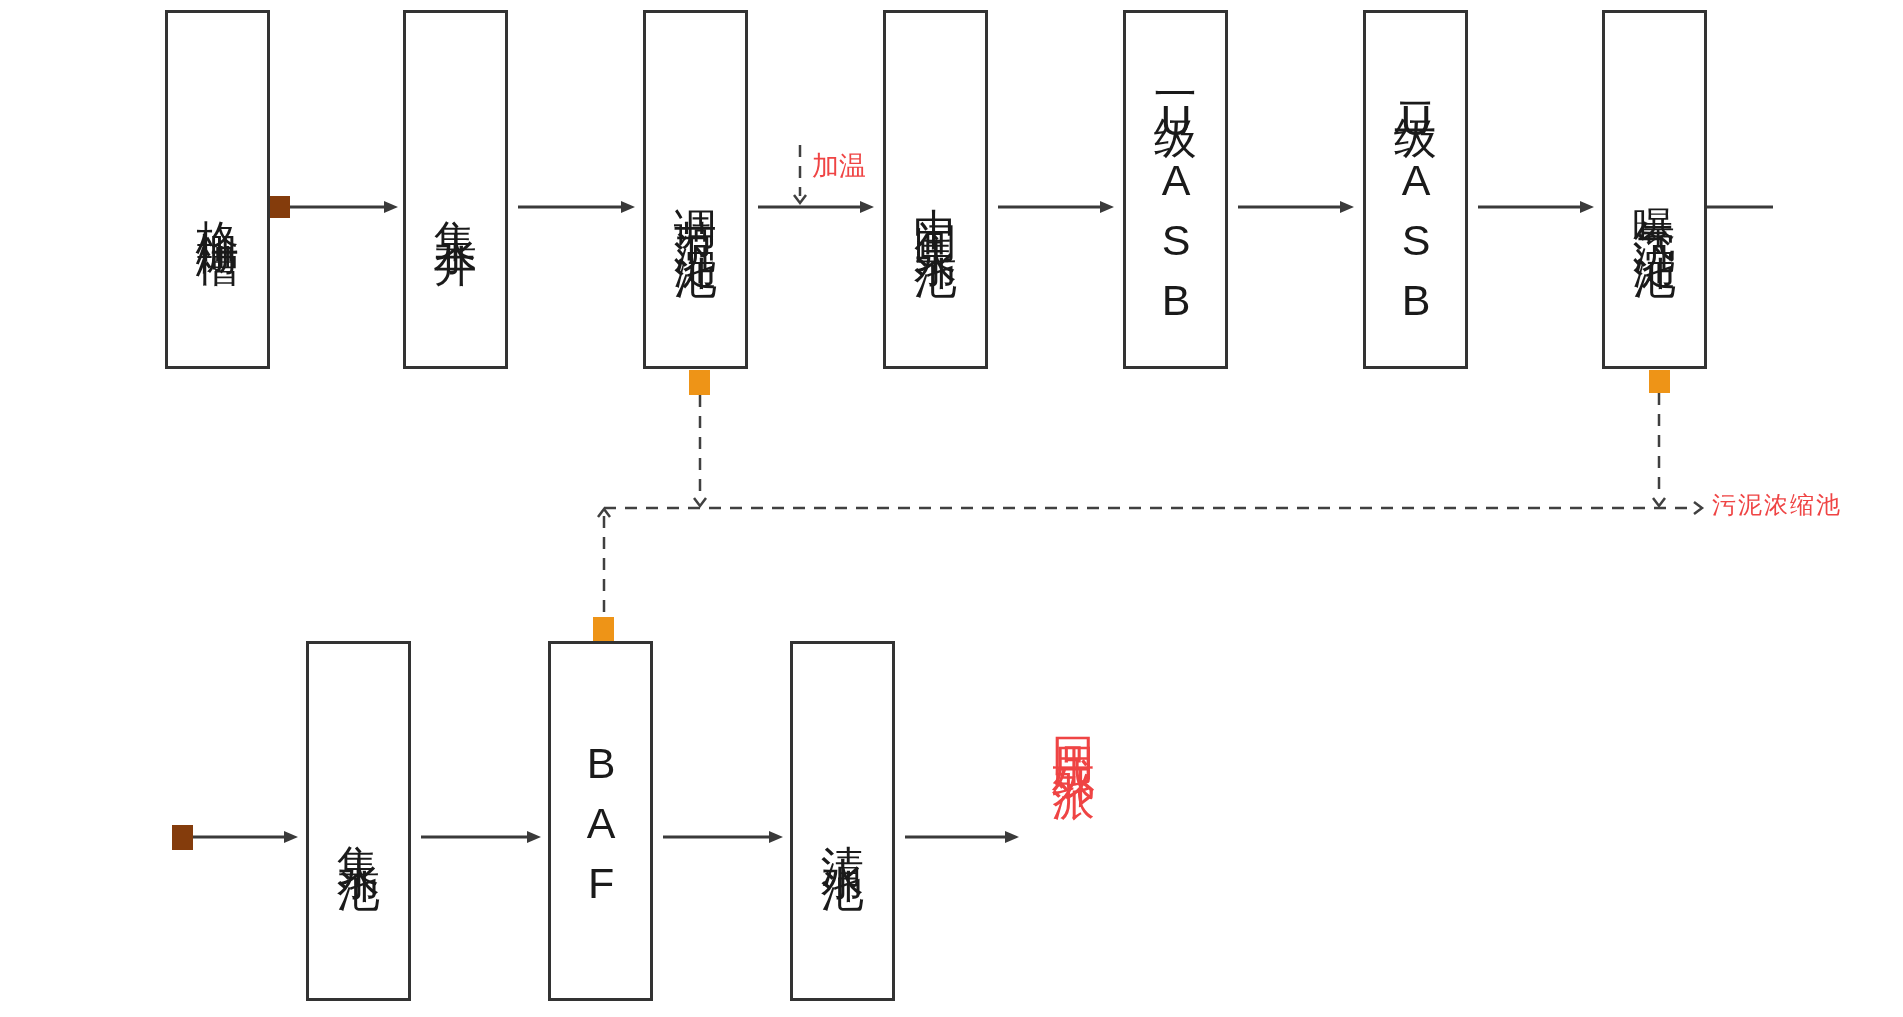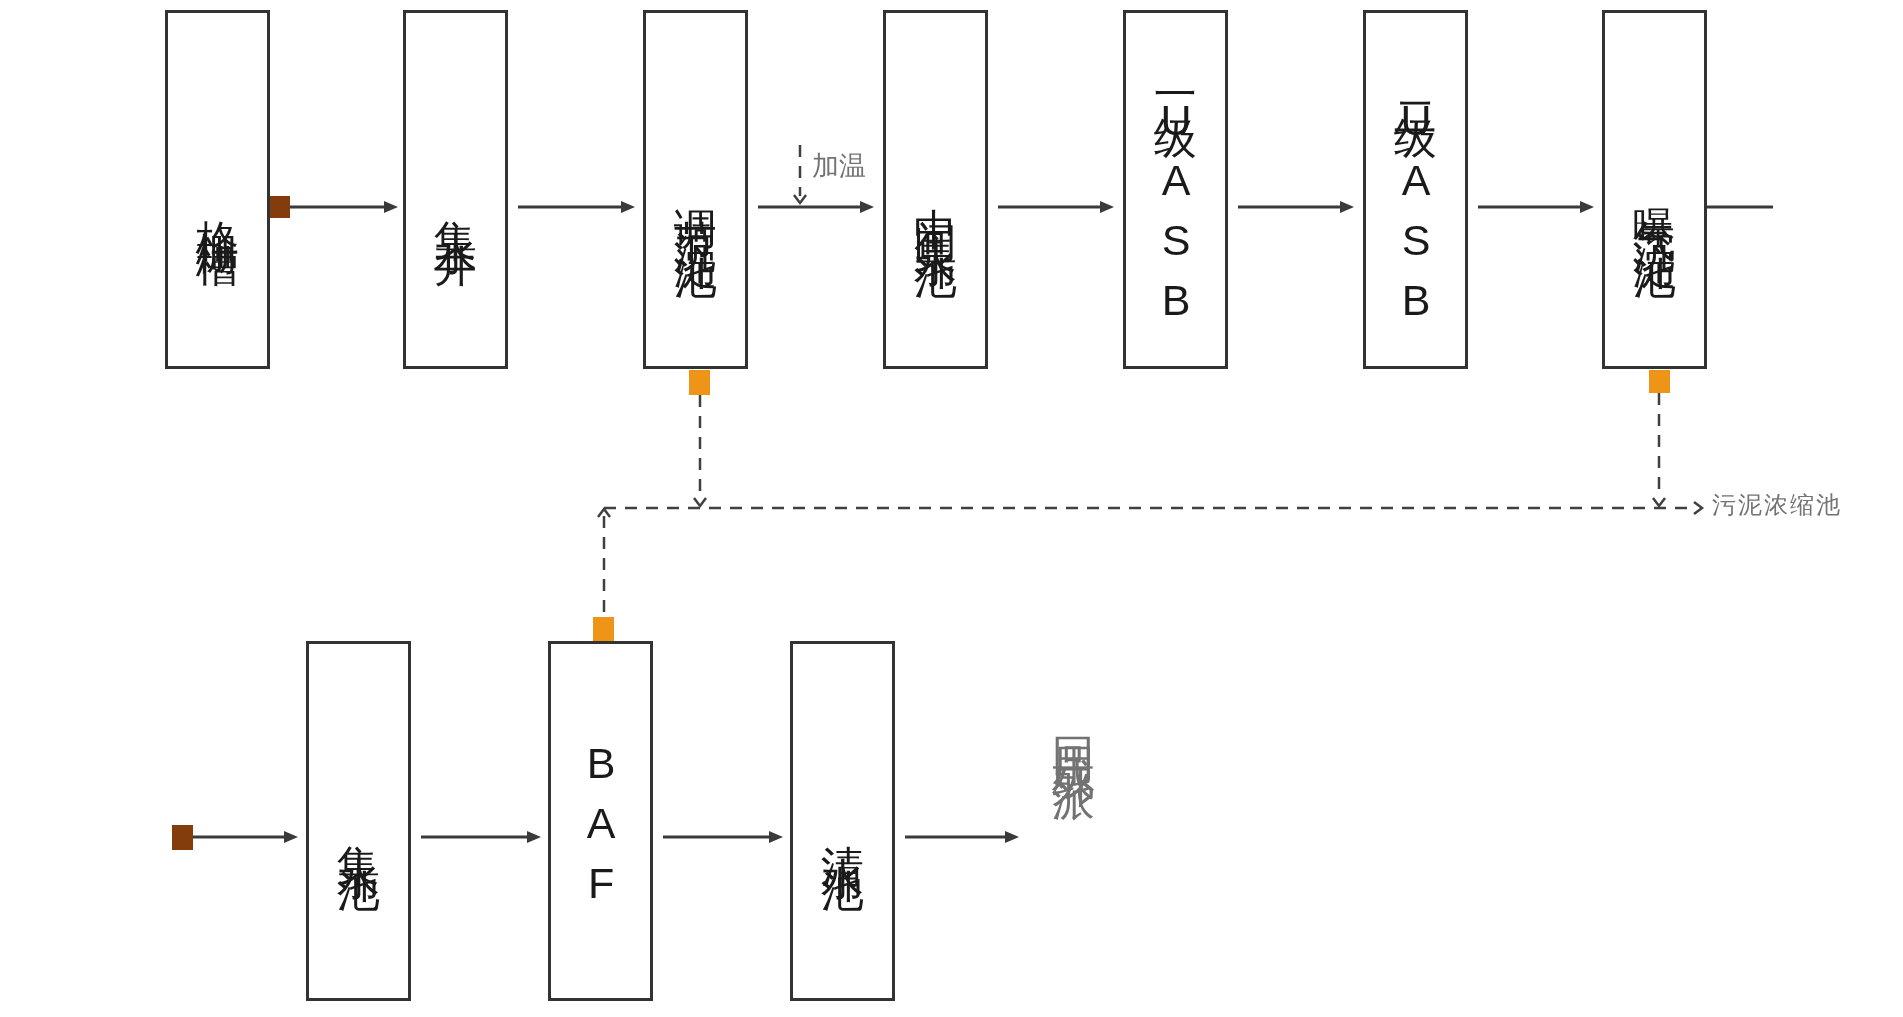--- a/index.html
+++ b/index.html
@@ -28,21 +28,21 @@
   .tb6{left:1602px;top:10px;width:105px;height:359px;}
   
   .bb0{left:306px;top:641px;width:105px;height:360px;}
   .bb1{left:548px;top:641px;width:105px;height:360px;}
   .bb2{left:790px;top:641px;width:105px;height:360px;}
   .svglayer{position:absolute;left:0;top:0;width:1903px;height:1017px;}
   .flowline{stroke:#3a3a3a;stroke-width:3;fill:none;}
   .flowhead{fill:#3a3a3a;stroke:none;}
   .dashline{stroke:#404040;stroke-width:2.5;fill:none;stroke-dasharray:12 9;}
   .dashhead{stroke:#404040;stroke-width:2.5;fill:none;}
-  .floating-label{position:absolute;color:#737373;white-space:nowrap;}
+  .floating-label{position:absolute;color:#ef4444;white-space:nowrap;}
   .heating-label{left:812px;top:148px;font-size:27px;}
   .sludge-label{left:1712px;top:489px;font-size:24px;letter-spacing:2px;}
   .outflow-label{
     left:1050px;top:703px;font-size:43px;letter-spacing:10px;
     writing-mode:vertical-rl;text-orientation:upright;line-height:1.1;
   }
 </style>
 </head>
 <body>
 

